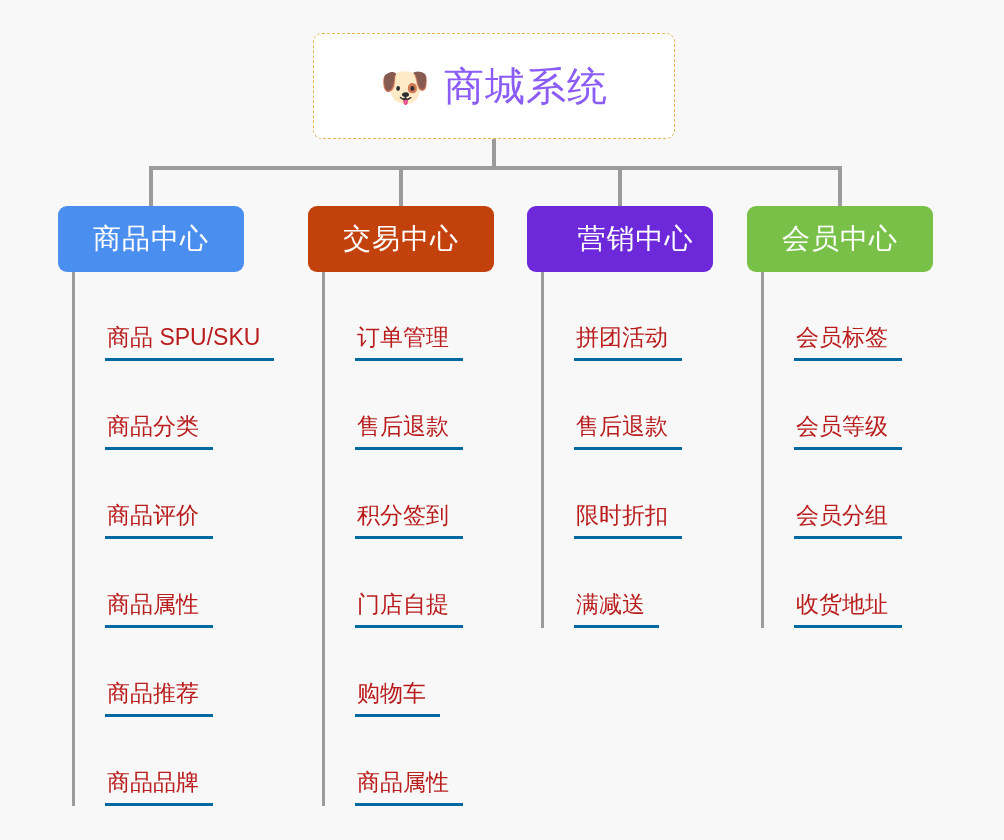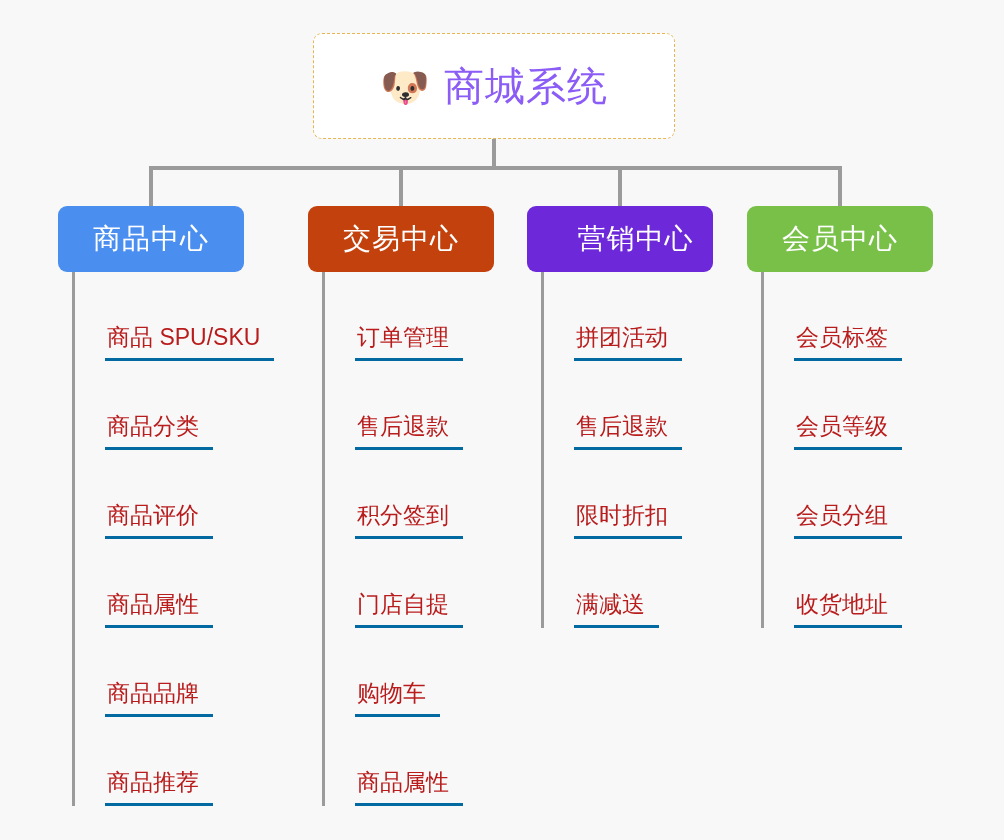--- a/index.html
+++ b/index.html
@@ -144,24 +144,24 @@
           <div class="leaf">
             <span class="leaf-label">商品分类</span>
           </div>
           <div class="leaf">
             <span class="leaf-label">商品评价</span>
           </div>
           <div class="leaf">
             <span class="leaf-label">商品属性</span>
           </div>
           <div class="leaf">
+            <span class="leaf-label">商品推荐</span>
+          </div>
+          <div class="leaf">
             <span class="leaf-label">商品品牌</span>
-          </div>
-          <div class="leaf">
-            <span class="leaf-label">商品推荐</span>
           </div>
         </div>
       </div>
       <div class="column" style="left: 308px; width: 186px;">
         <div class="cat-box" style="background: #c2410c;">
           <span>交易中心</span>
         </div>
         <div class="leaves">
           <div class="leaf">
             <span class="leaf-label">订单管理</span>

